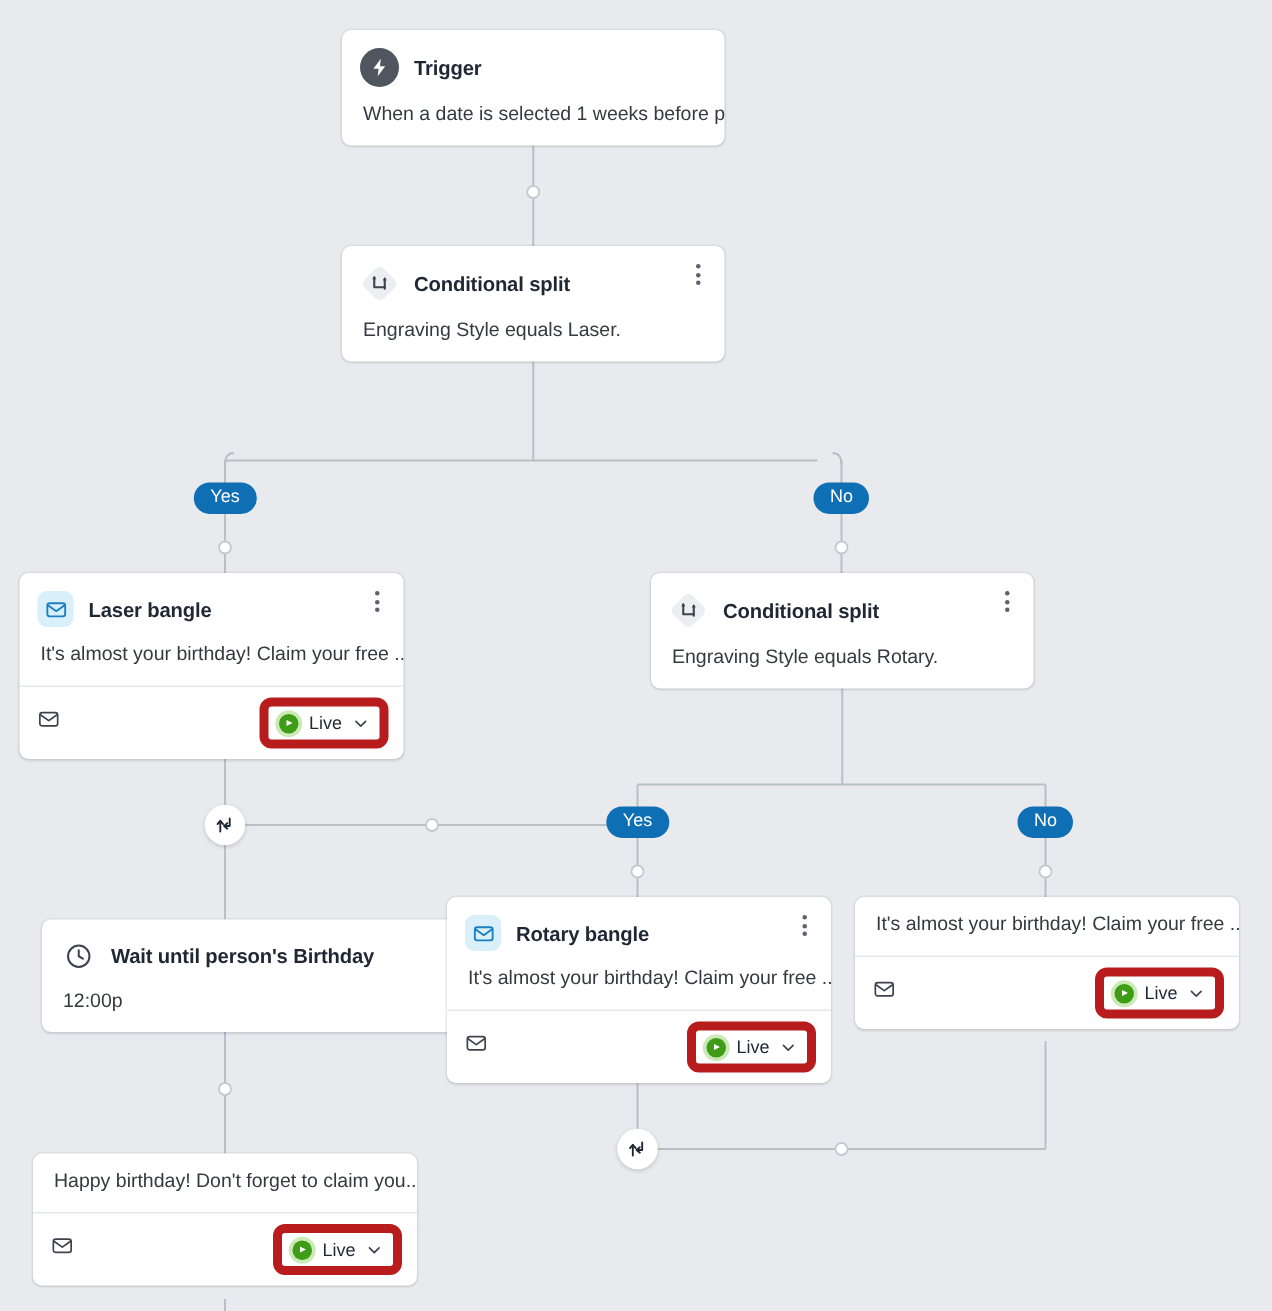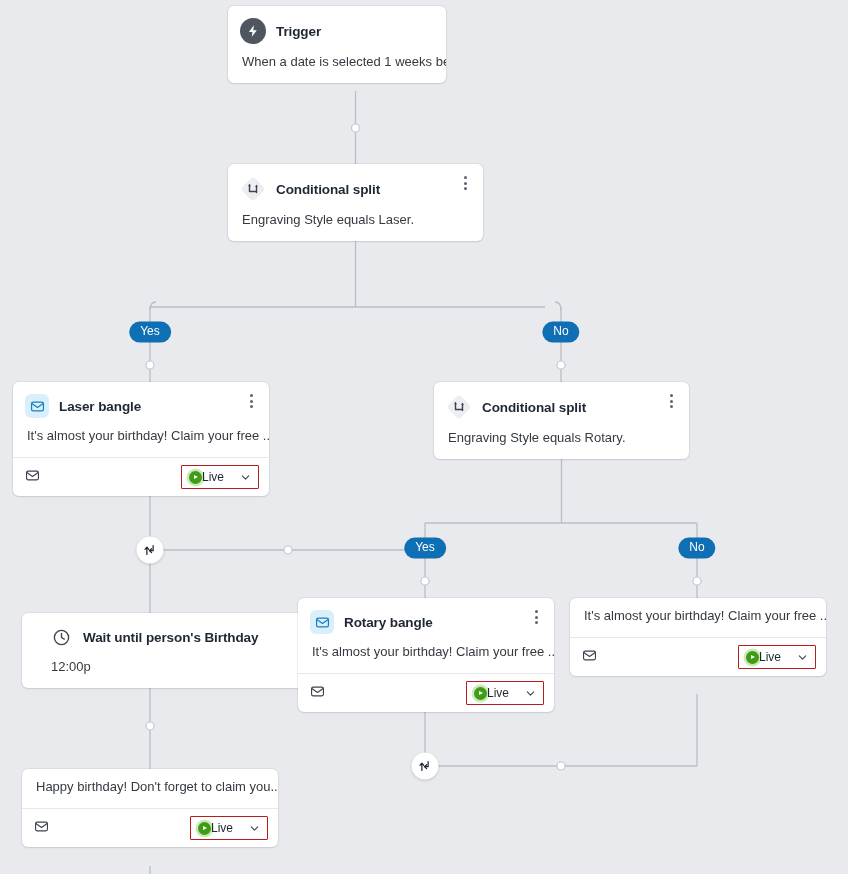--- a/index.html
+++ b/index.html
@@ -48,22 +48,22 @@
   }
   .kebab i { width: 3px; height: 3px; border-radius: 50%; background: #5a6372; display:block; }
 
   .ic { flex: 0 0 auto; display: flex; align-items: center; justify-content: center; }
   .ic-trigger { width: 26px; height: 26px; border-radius: 50%; background: #4f5660; }
   .ic-split { width: 26px; height: 26px; }
   .ic-mail { width: 24px; height: 24px; border-radius: 6px; background: #d9f0fb; }
   .ic-clock { width: 24px; height: 24px; }
 
   .status {
-    display: flex; align-items: center; 
-    border: 1px solid #b91c1c; border-radius: 1px;
+    display: flex; align-items: center; gap: 7px;
+    border: 6px solid #b91c1c; border-radius: 8px;
     background: #fff; padding: 4px 7px 4px 7px; cursor: pointer;
     min-width: 78px;
   }
   .status-dot {
     width: 13px; height: 13px; border-radius: 50%;
     background: #3f9c16; display: flex; align-items: center; justify-content: center;
     box-shadow: 0 0 0 2.5px rgba(108,196,53,.35);
   }
   .status-dot::after {
     content: ""; width: 0; height: 0;
@@ -137,21 +137,21 @@
       <circle cx="150" cy="365" r="4"></circle>
       <circle cx="561" cy="365" r="4"></circle>
       <circle cx="288" cy="550" r="4"></circle>
       <circle cx="425" cy="581" r="4"></circle>
       <circle cx="697" cy="581" r="4"></circle>
       <circle cx="150" cy="726" r="4"></circle>
       <circle cx="561" cy="766" r="4"></circle>
     </g>
   </svg>
 
-  <div class="node" style="left:228px; top:6px; width:218px;">
+  <div class="node" style="left:228px; top:20px; width:255px;">
     <div class="node-head">
       <span class="ic ic-trigger">
         <svg width="14" height="14" viewBox="0 0 24 24" fill="#ffffff">
           <path d="M13.5 2 L5 13.5 H11 L10 22 L18.5 10.5 H12.5 Z"></path>
         </svg>
       </span>
       <span class="node-title">Trigger</span>
     </div>
     <div class="node-body">When a date is selected 1 weeks before p...</div>
   </div>
@@ -252,21 +252,21 @@
 
   <div class="merge" style="left:425px; top:766px;">
     <svg width="15" height="15" viewBox="0 0 24 24" fill="none" stroke="#1f2733" stroke-width="2" stroke-linecap="round" stroke-linejoin="round">
       <path d="M7 19 V8"></path>
         <path d="M4 11 L7 7.5 L10 11"></path>
       <path d="M17 5 V13 H12"></path>
         <path d="M14.5 16 L11 13 L14.5 10"></path>
     </svg>
   </div>
 
-  <div class="node" style="left:22px; top:613px; width:308px;padding-left:15px;">
+  <div class="node" style="left:28px; top:613px; width:308px;">
     <div class="node-head">
       <span class="ic ic-clock">
         <svg width="19" height="19" viewBox="0 0 24 24" fill="none" stroke="#3c434f" stroke-width="1.7" stroke-linecap="round" stroke-linejoin="round">
           <circle cx="12" cy="12" r="9"></circle>
           <path d="M12 7 V12 L15.5 14"></path>
         </svg>
       </span>
       <span class="node-title">Wait until person's Birthday</span>
     </div>
     <div class="node-body">12:00p</div>

